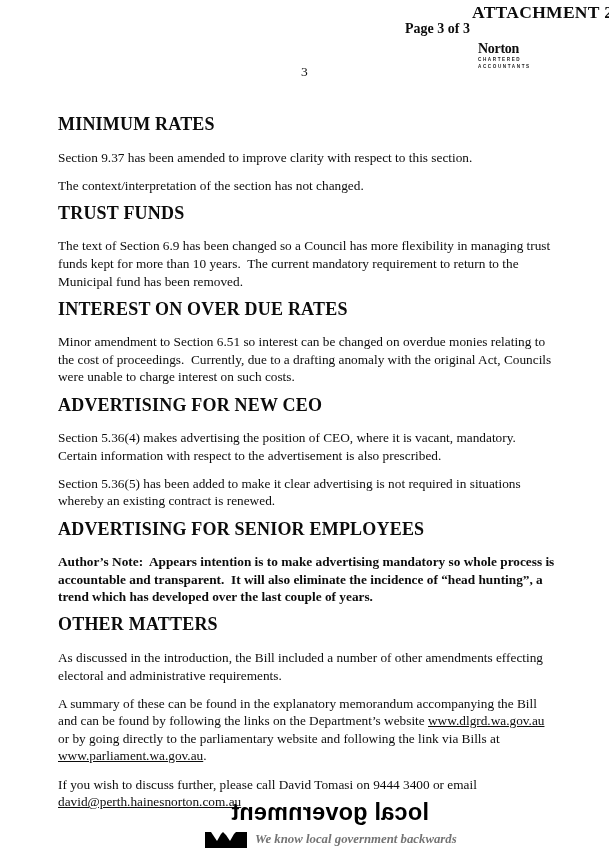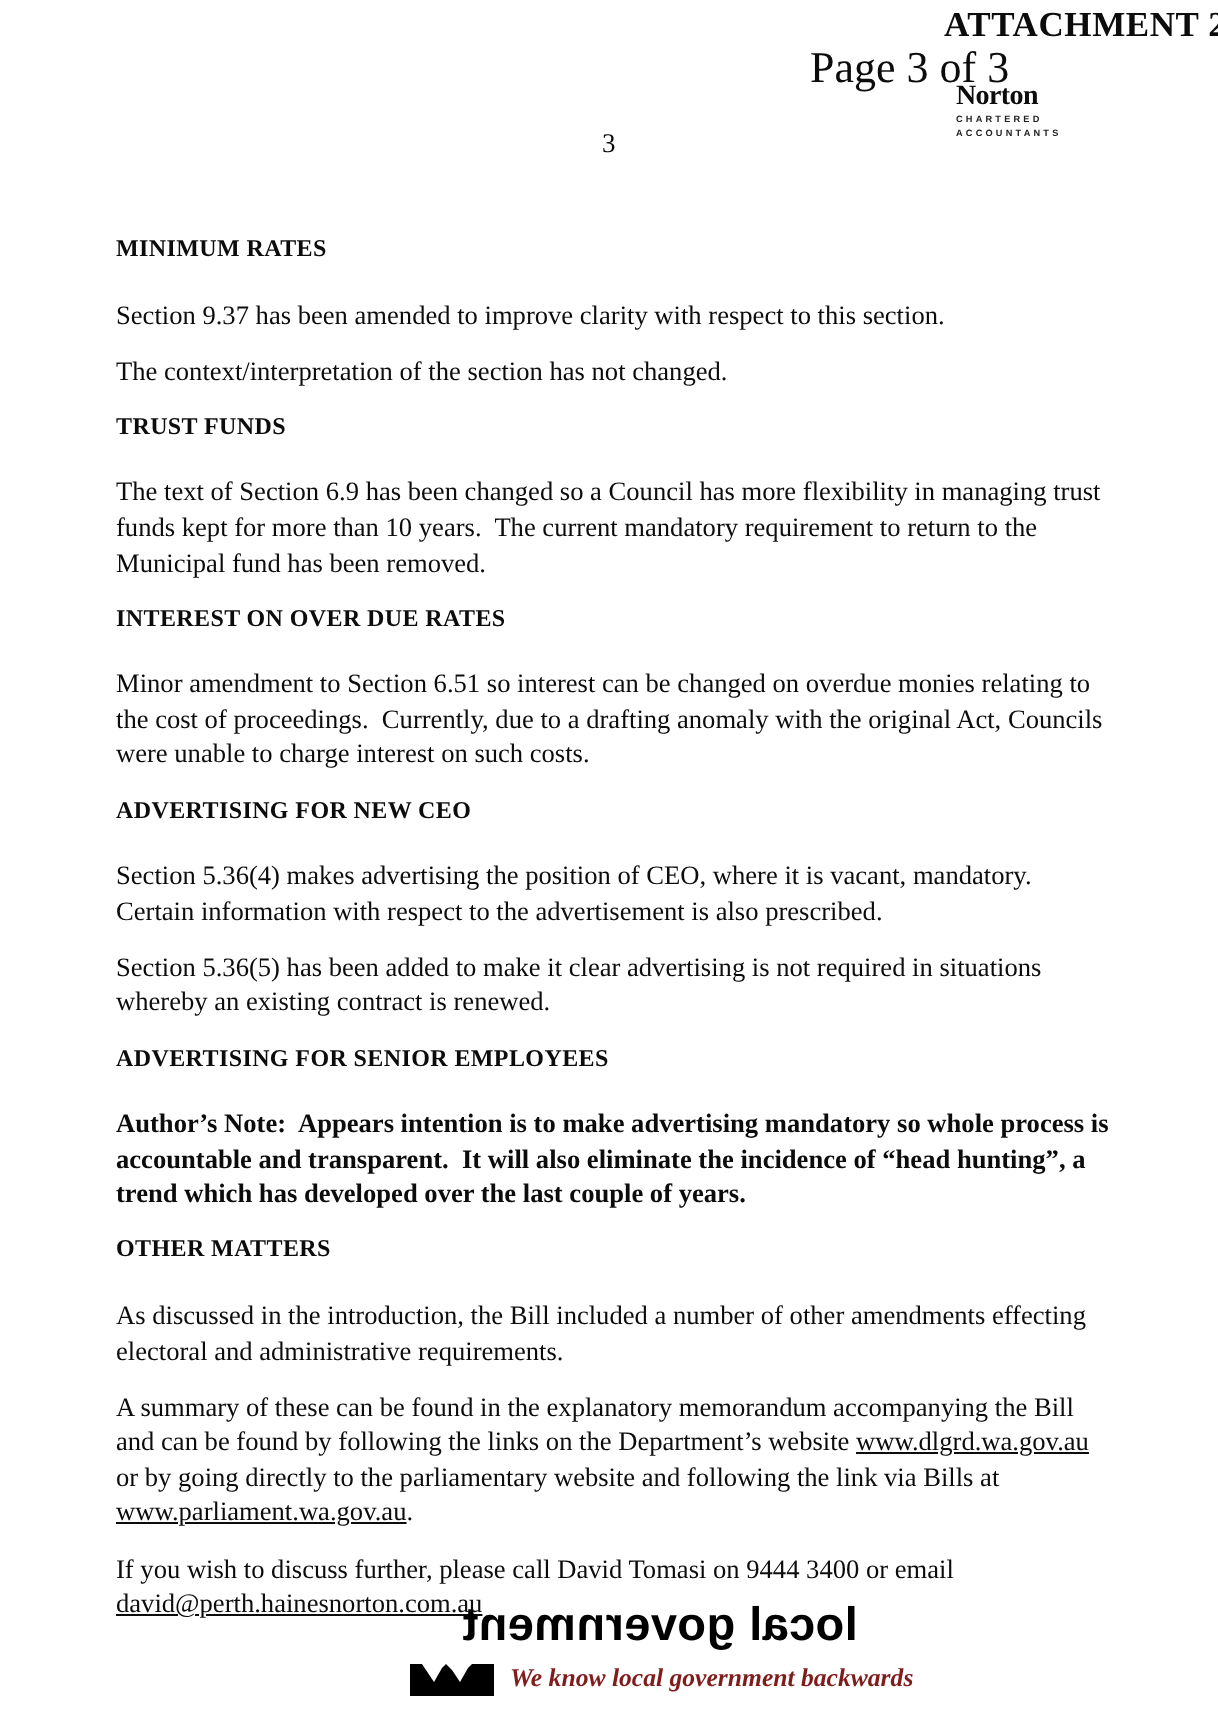--- a/index.html
+++ b/index.html
@@ -14,21 +14,21 @@
   .page { position:absolute; inset:0; background:#fff; }
 
   
   .attachment {
     position:absolute; left:472px; top:2px;
     font-weight:bold; font-size:17.5px; letter-spacing:0.3px;
     white-space:nowrap;
   }
   .pagelabel {
     position:absolute; left:405px; top:21px;
-    font-weight:normal; font-size:22px; white-space:nowrap;
+    font-weight:bold; font-size:14px; white-space:nowrap;
   }
   .norton {
     position:absolute; left:478px; top:42px; text-align:left; line-height:1;
   }
   .norton-name {
     font-family:Liberation Serif, serif;
     font-weight:bold; font-size:14px; letter-spacing:-0.3px;
     display:block;
   }
   .norton-sub {
@@ -43,21 +43,21 @@
     font-size:13.5px;
   }
 
   
   .content {
     position:absolute; left:58px; top:116px; width:499px;
     font-size:13.3px; line-height:17.6px;
   }
   .content p { margin:0 0 10.5px 0; white-space:pre-wrap; }
   .content h3 {
-    font-size:12px; font-weight:bold; letter-spacing:0.2px;
+    font-size:18px; font-weight:bold; letter-spacing:0.2px;
     margin:6px 0 15px 0; white-space:nowrap;
   }
   .content h3:first-child { margin-top:0; }
   .note { font-weight:bold; }
   .link {
     text-decoration:underline; color:inherit; cursor:pointer;
   }
 
   
   .footer { position:absolute; left:196px; top:799px; width:268px; }
@@ -67,21 +67,21 @@
     font-weight:bold; font-size:23.5px; letter-spacing:0.2px;
     text-align:center; color:#000; white-space:nowrap;
   }
   .footer-row {
     display:flex; align-items:center; gap:7px; margin-top:3px; margin-left:8px;
   }
   .lg-mark { flex:0 0 auto; display:block; }
   .tagline {
     font-family:"Liberation Serif", serif;
     font-style:italic; font-weight:bold; font-size:12.8px;
-    white-space:nowrap; color:#7f1d1d;
+    white-space:nowrap; color:#737373;
   }
 </style>
 </head>
 <body>
 
 <div class="page">
 
   <div class="attachment">ATTACHMENT 2</div>
   <div class="pagelabel">Page 3 of 3</div>
 

